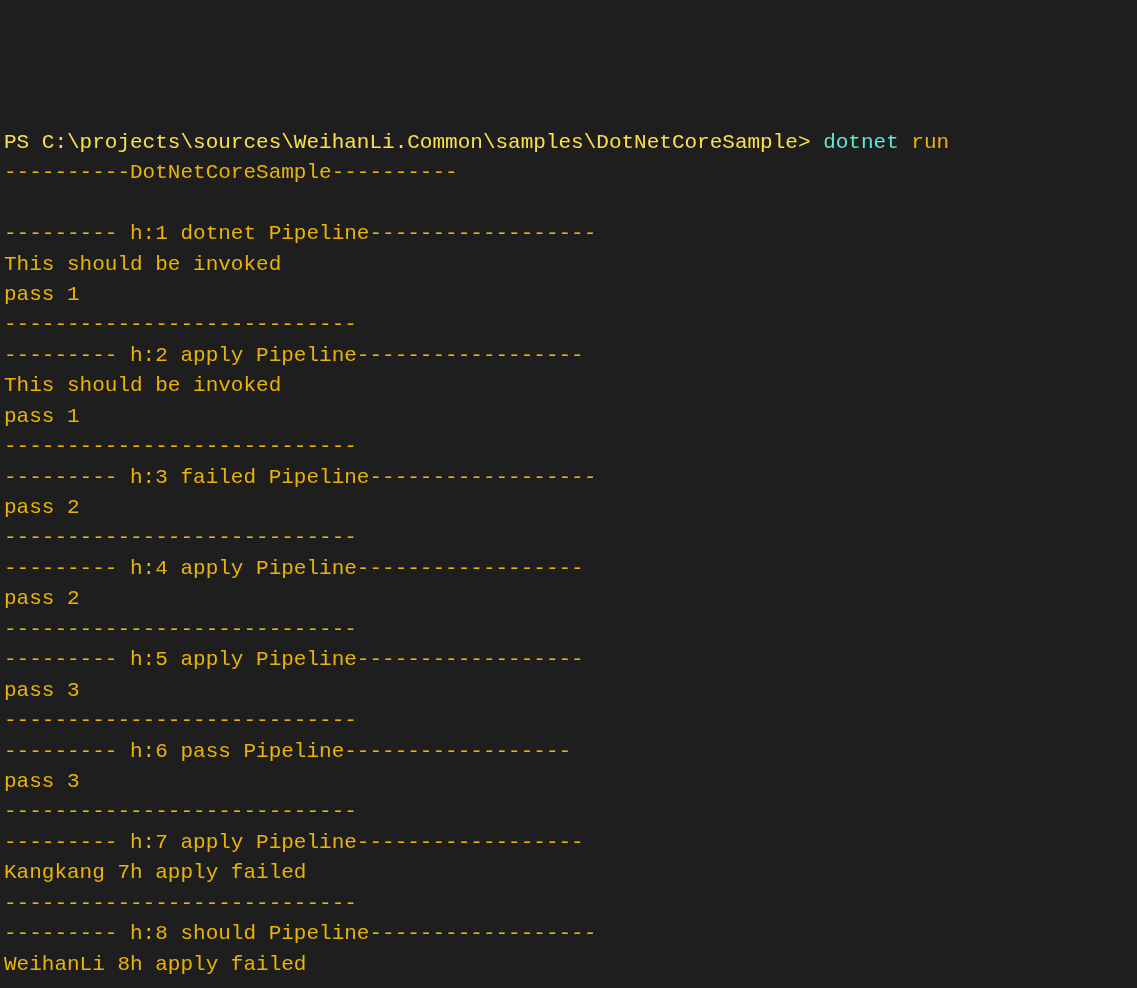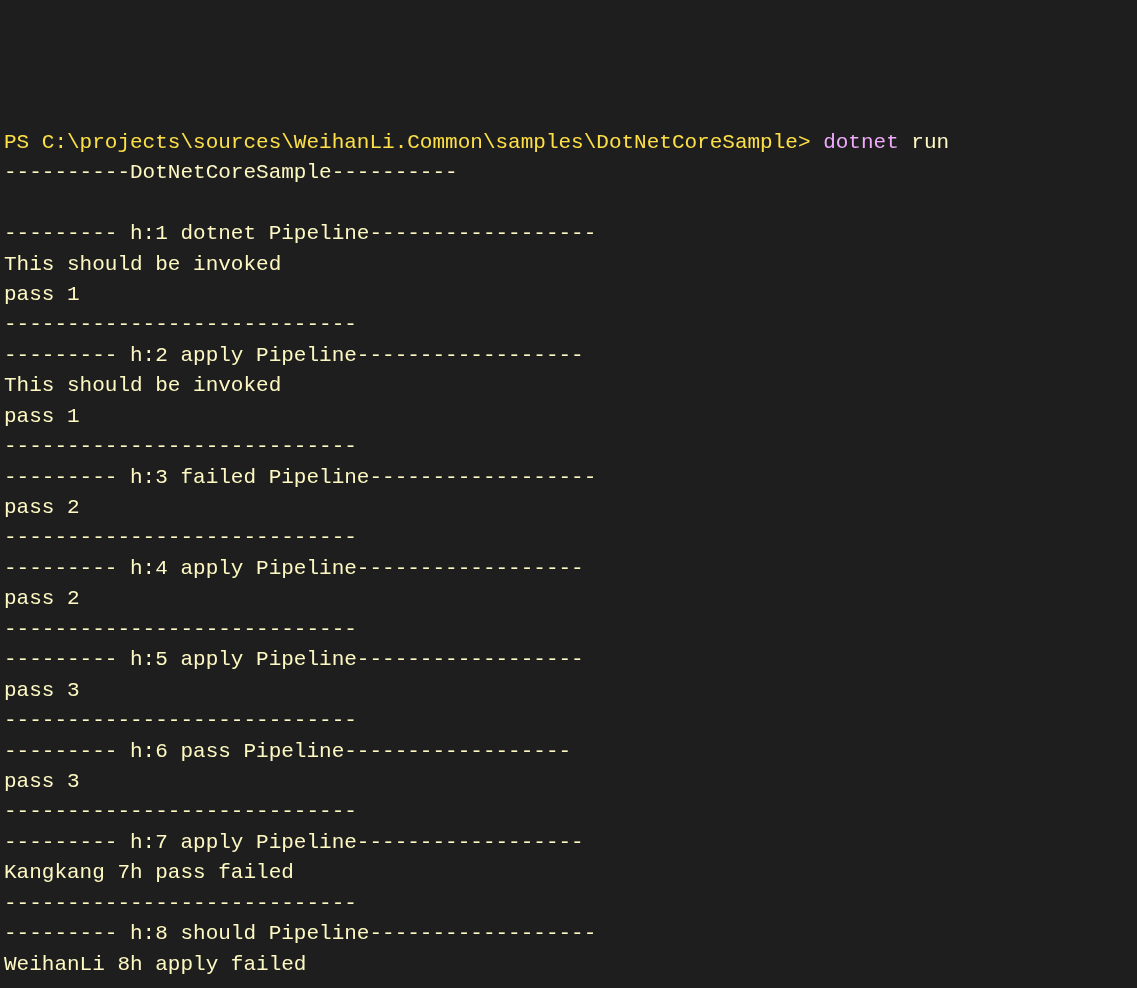--- a/index.html
+++ b/index.html
@@ -16,24 +16,24 @@
       padding: 6px 4px;
       white-space: pre;
       width: 1137px;
       height: 988px;
       overflow: hidden;
     }
     .prompt-prefix {
       color: #fde047;
     }
     .cmd-highlight {
-      color: #f0abfc;
+      color: #5eead4;
     }
     .output-line {
-      color: #fef9c3;
+      color: #eab308;
     }
   </style>
 </head>
 <body>
 
 
 
 <div><span class="prompt-prefix">PS C:\projects\sources\WeihanLi.Common\samples\DotNetCoreSample&gt; </span><span class="cmd-highlight">dotnet</span><span class="output-line"> run</span>
 <span class="output-line">----------DotNetCoreSample----------</span>
 <span class="output-line"></span>
@@ -51,21 +51,21 @@
 <span class="output-line">--------- h:4 apply Pipeline------------------</span>
 <span class="output-line">pass 2</span>
 <span class="output-line">----------------------------</span>
 <span class="output-line">--------- h:5 apply Pipeline------------------</span>
 <span class="output-line">pass 3</span>
 <span class="output-line">----------------------------</span>
 <span class="output-line">--------- h:6 pass Pipeline------------------</span>
 <span class="output-line">pass 3</span>
 <span class="output-line">----------------------------</span>
 <span class="output-line">--------- h:7 apply Pipeline------------------</span>
-<span class="output-line">Kangkang 7h pass failed</span>
+<span class="output-line">Kangkang 7h apply failed</span>
 <span class="output-line">----------------------------</span>
 <span class="output-line">--------- h:8 should Pipeline------------------</span>
 <span class="output-line">WeihanLi 8h apply failed</span>
 <span class="output-line">----------------------------</span>
 </div>
 
 
 
 
 </body></html>

